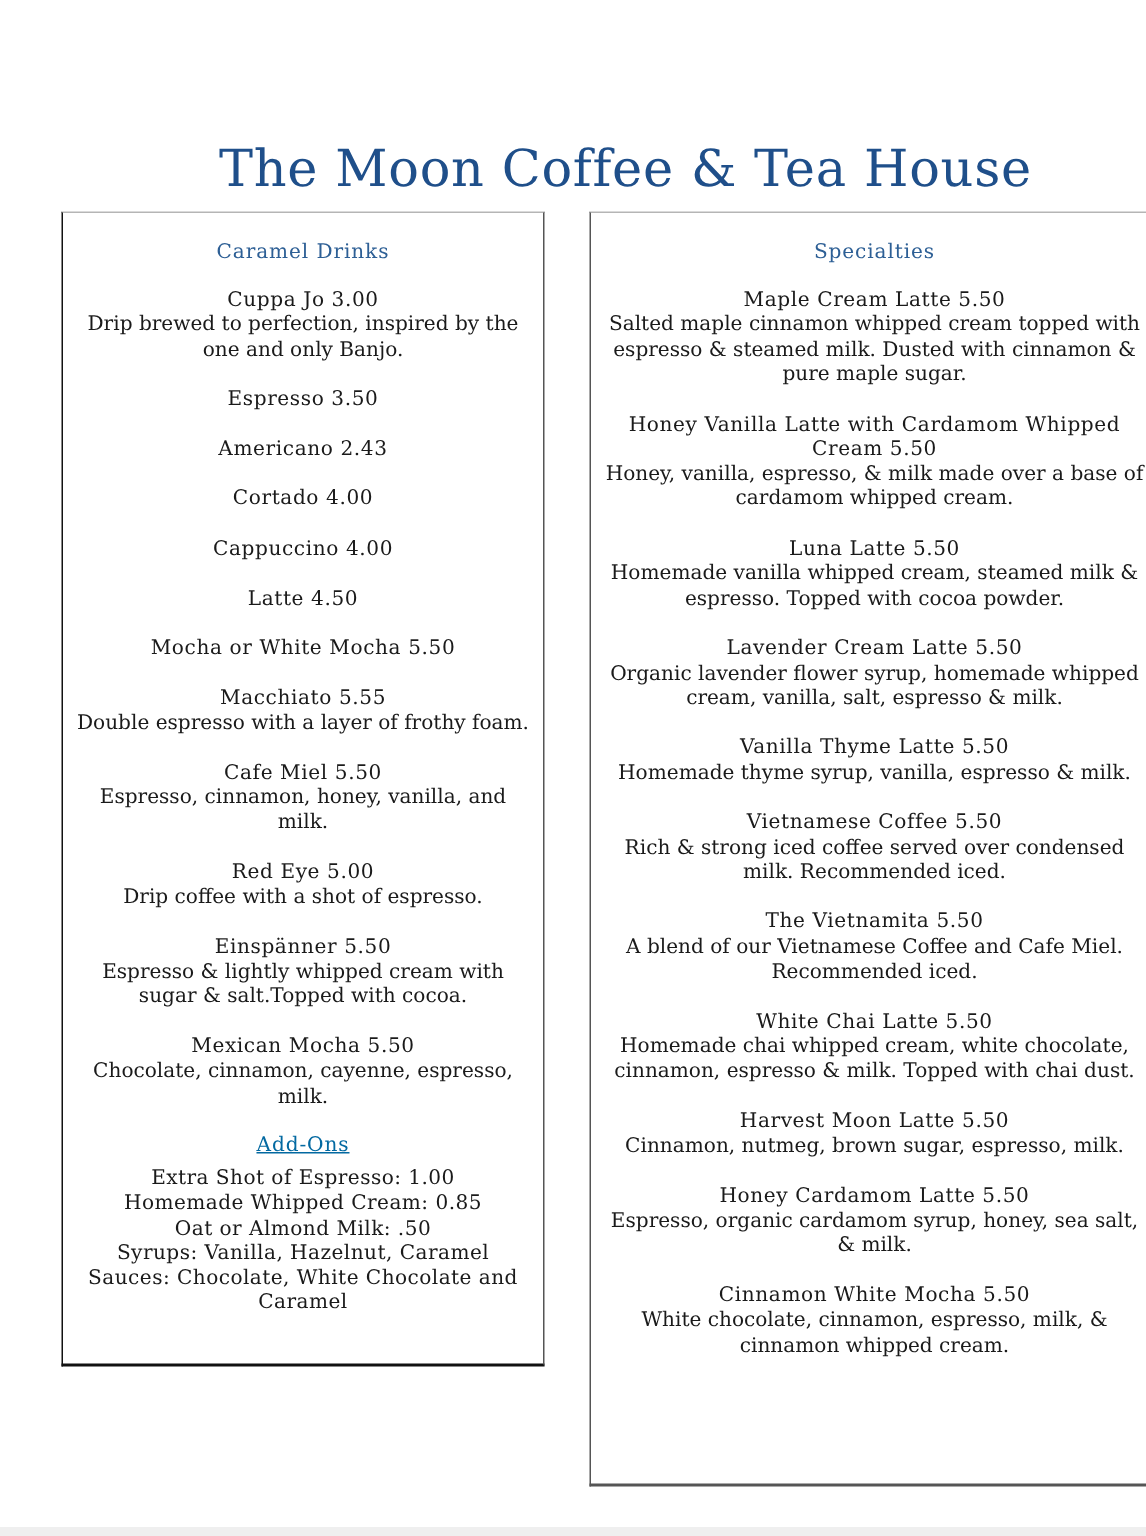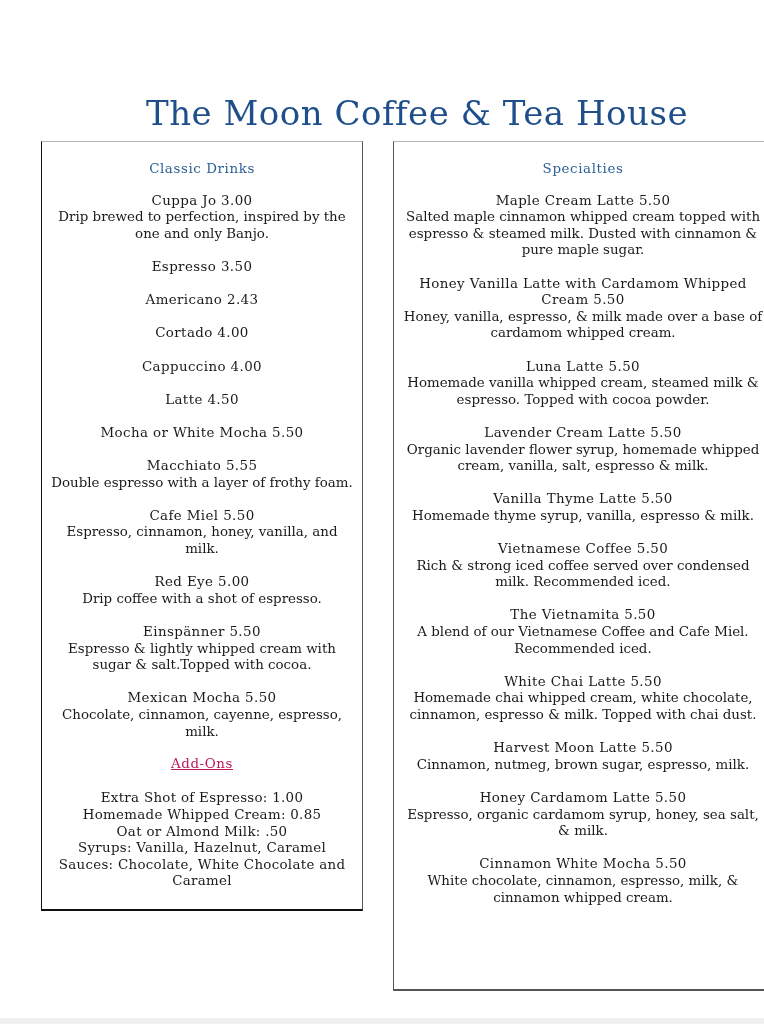--- a/index.html
+++ b/index.html
@@ -66,45 +66,45 @@
     .item {
       margin-bottom: 16.6px;
     }
     .item-name {
       letter-spacing: 0.4px;
     }
     .item-desc {
       padding: 0 6px;
     }
     .addons-title {
-      color: #be185d;
+      color: #0369a1;
       text-decoration: underline;
       letter-spacing: 0.6px;
       margin-top: -1px;
-      margin-bottom: 18px;
+      margin-bottom: 6px;
     }
     .addon-line {
       letter-spacing: 0.3px;
     }
     .bottom-band {
       position: absolute;
       left: 0;
       top: 1018px;
       width: 764px;
       height: 6px;
       background: #efefef;
     }
   </style>
 </head>
 <body>
 
 <h1 class="title">The Moon Coffee &amp; Tea House</h1>
 
 <div class="box box-left">
-  <div class="section-title">Classic Drinks</div>
+  <div class="section-title">Caramel Drinks</div>
 
   <div class="item">
     <div class="item-name">Cuppa Jo 3.00</div>
     <div class="item-desc">Drip brewed to perfection, inspired by the one and only Banjo.</div>
   </div>
   <div class="item">
     <div class="item-name">Espresso 3.50</div>
   </div>
   <div class="item">
     <div class="item-name">Americano 2.43</div>

